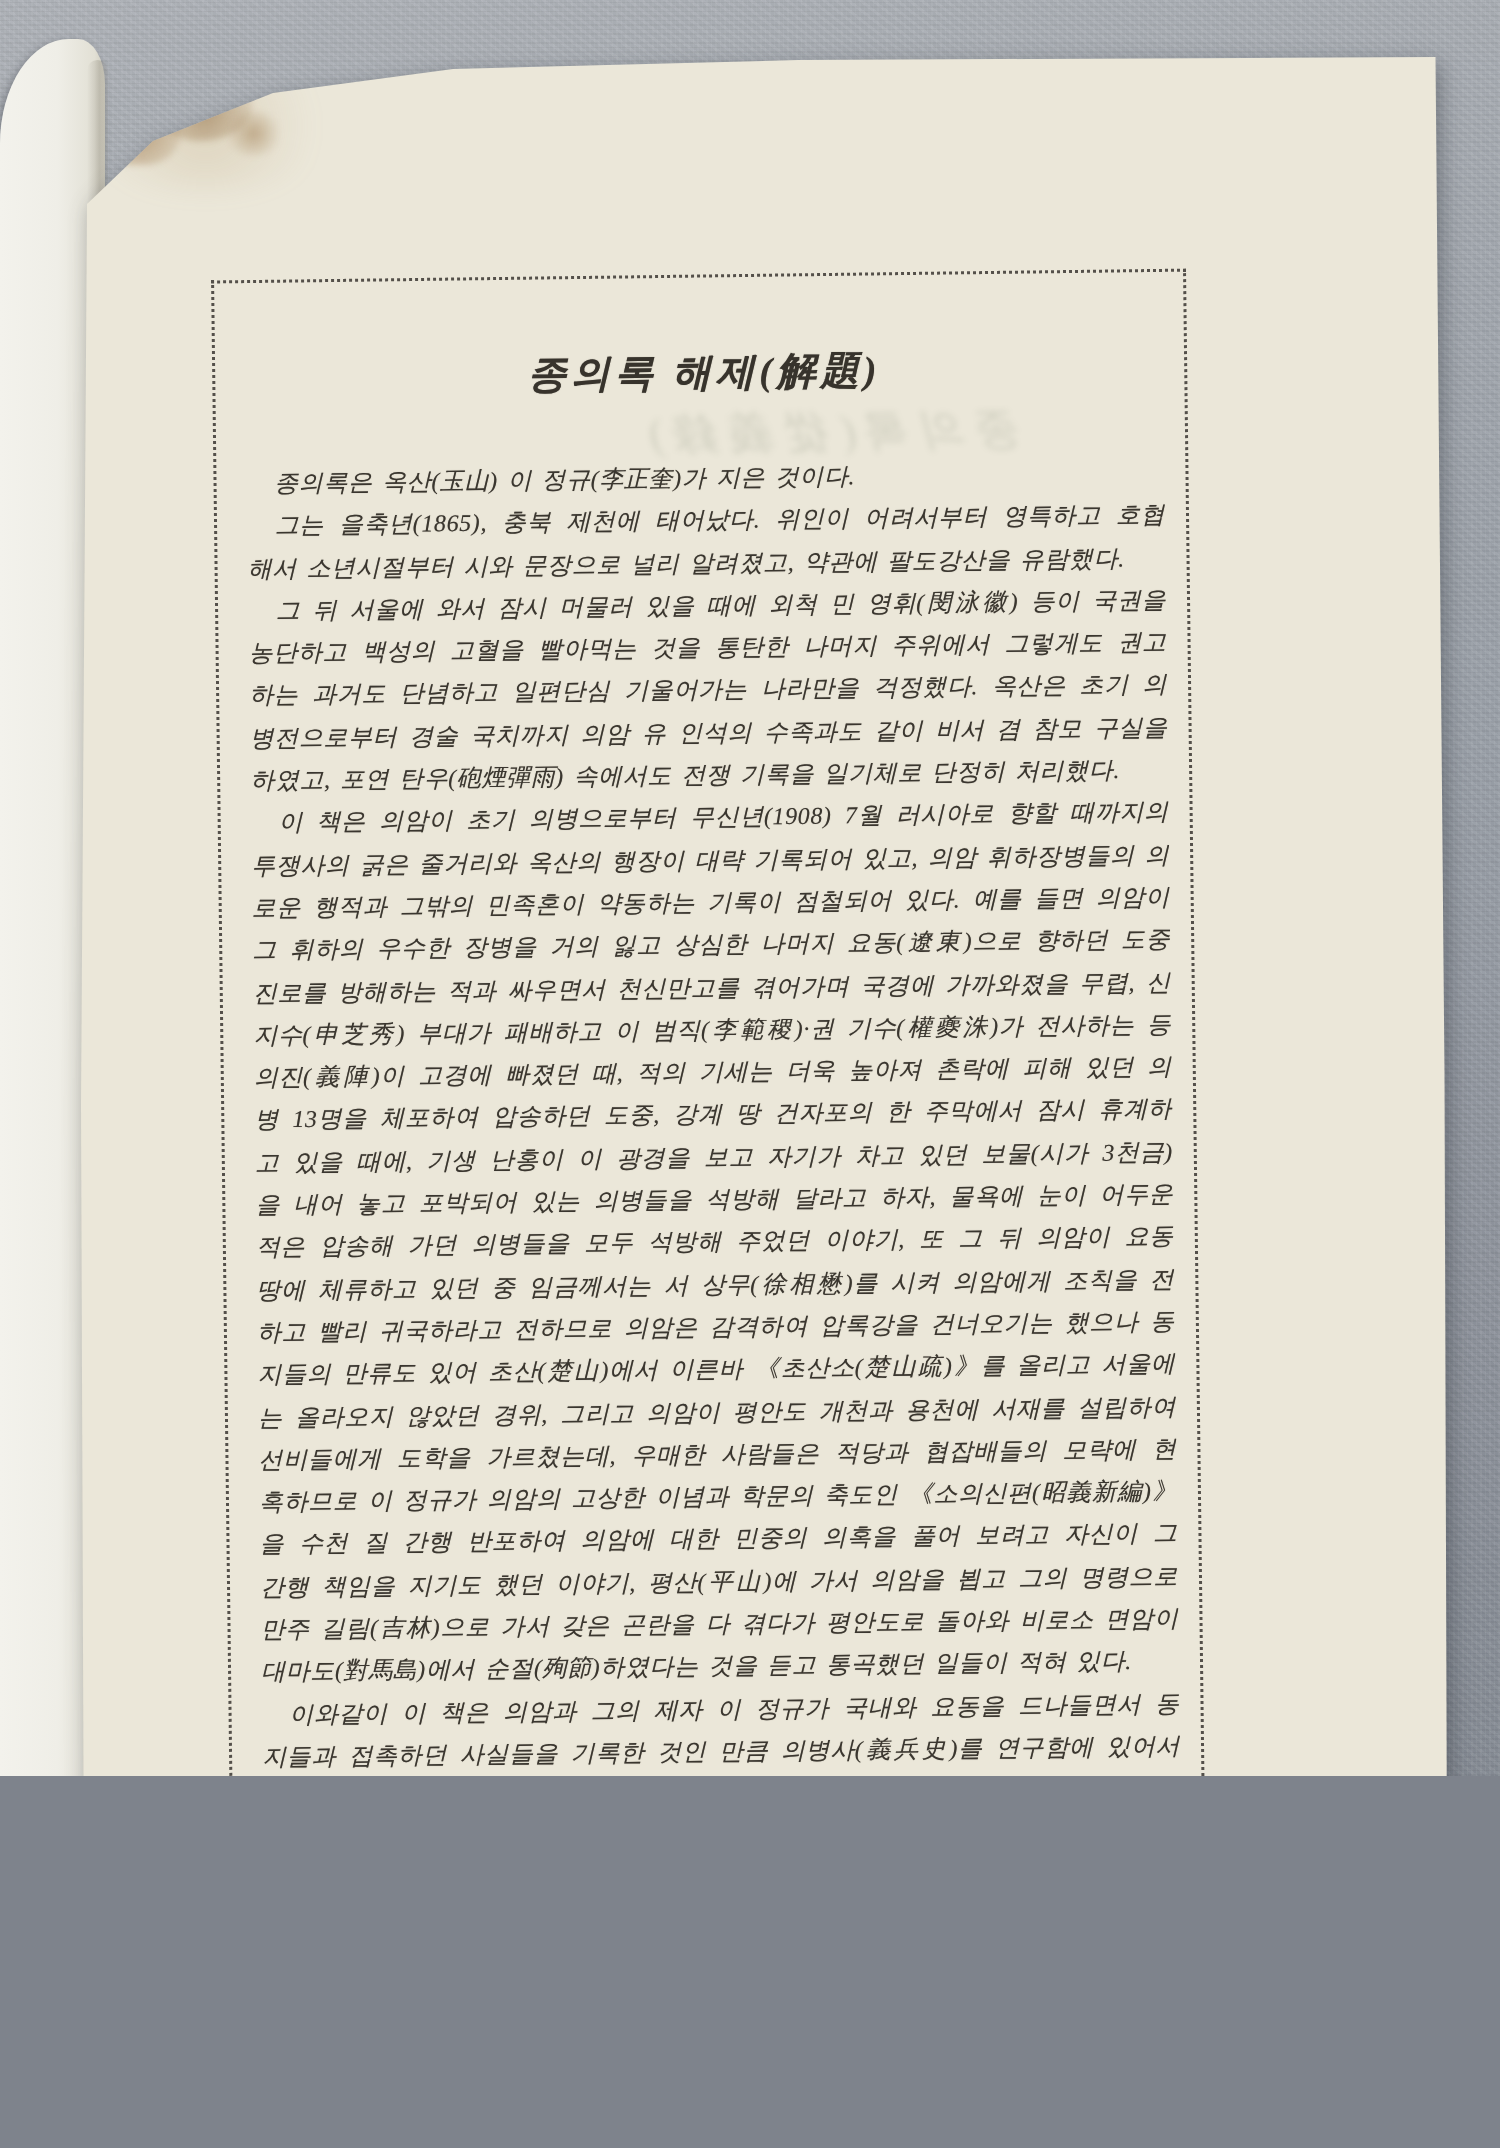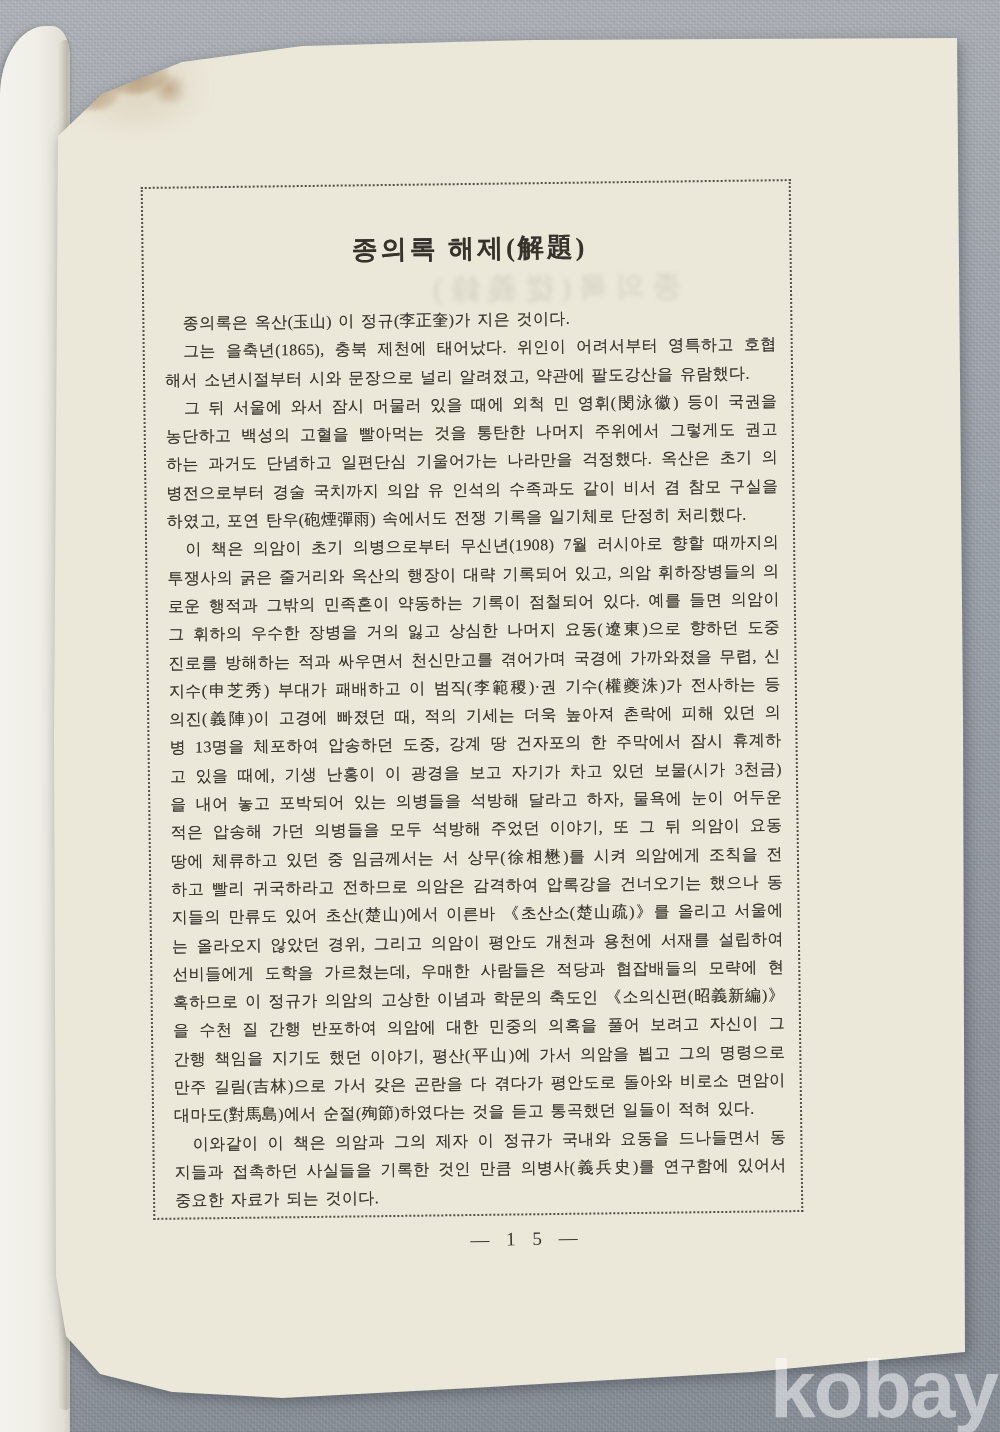--- a/index.html
+++ b/index.html
@@ -1,18 +1,19 @@
 <!DOCTYPE html>
 <html><head>
 <meta charset="utf-8">
 <style>
   html,body{margin:0;padding:0;background:#7e838c;}
   .scene{
-    position:relative;width:1000px;height:1432px;overflow:hidden;
+    position:relative;width:1000px;height:1184px;overflow:hidden;
     font-family:"Liberation Serif","DejaVu Serif",serif;
+    font-style:italic;
   }
   
   .fabric{
     position:absolute;inset:0;
     background:
       repeating-linear-gradient(90deg, rgba(255,255,255,.05) 0 1px, rgba(0,0,0,0) 1px 3px),
       repeating-linear-gradient(0deg, rgba(0,0,0,.045) 0 1px, rgba(0,0,0,0) 1px 3px),
       repeating-linear-gradient(38deg, rgba(255,255,255,.03) 0 2px, rgba(0,0,0,.02) 2px 5px),
       linear-gradient(172deg,#aeb2b8 0%,#a3a8af 22%,#9aa0a8 48%,#8f949d 74%,#868c95 100%);
   }

